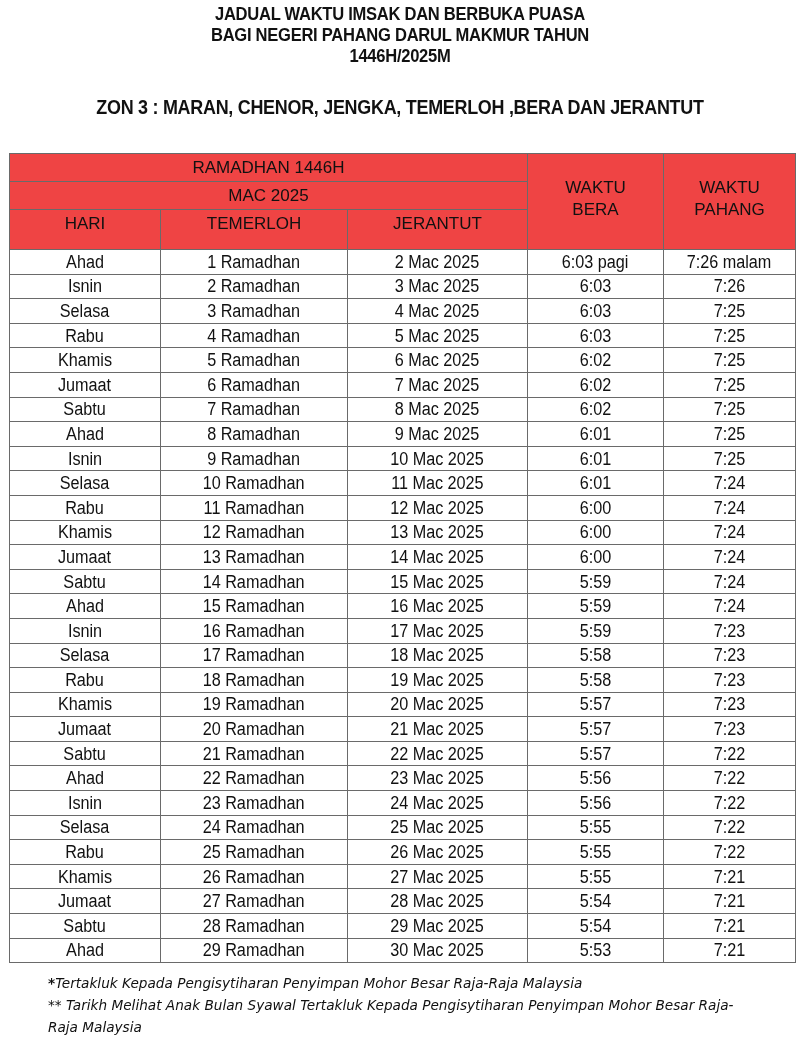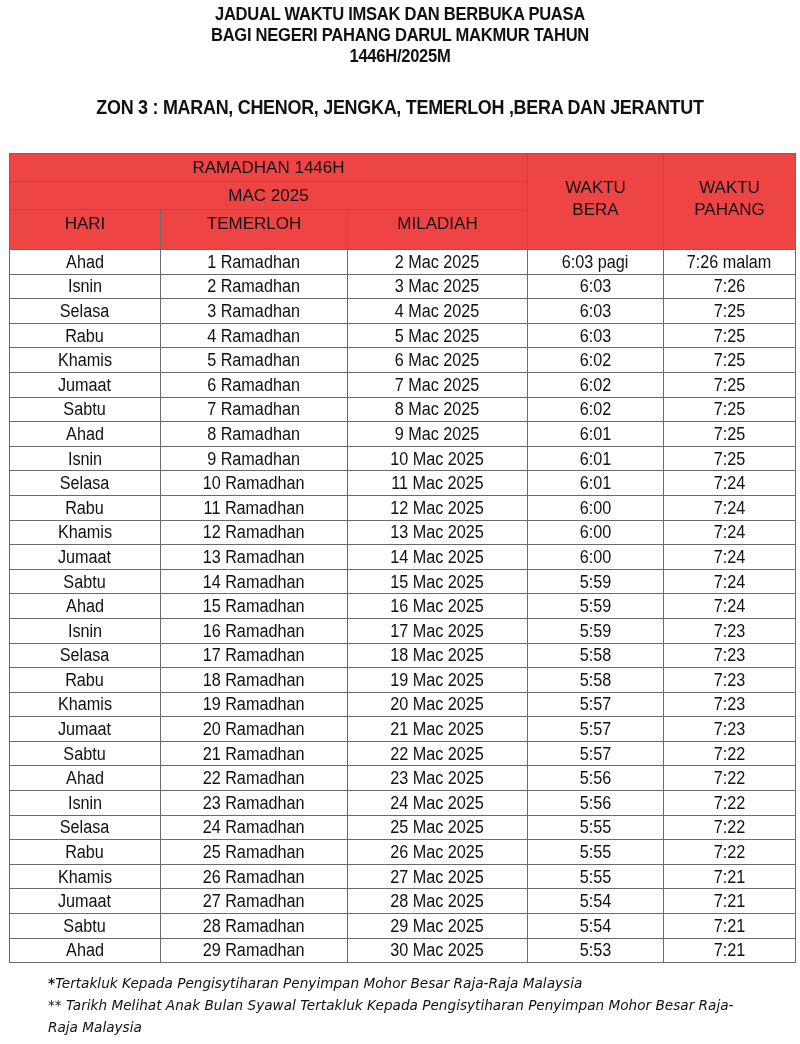--- a/index.html
+++ b/index.html
@@ -74,21 +74,21 @@
         <div>WAKTU</div>
         <div>PAHANG</div>
       </th>
     </tr>
     <tr class="hdr-mid">
       <th colspan="3">MAC 2025</th>
     </tr>
     <tr>
       <th class="hdr-bot">HARI</th>
       <th class="hdr-bot">TEMERLOH</th>
-      <th class="hdr-bot">MILADIAH</th>
+      <th class="hdr-bot">JERANTUT</th>
     </tr>
   </thead>
   <tbody id="rows">
       <tr>
         <td><span class="cond">Ahad</span></td>
         <td><span class="cond">1 Ramadhan</span></td>
         <td><span class="cond">2 Mac 2025</span></td>
         <td><span class="cond">6:03 pagi</span></td>
         <td><span class="cond">7:26 malam</span></td>
       </tr>

